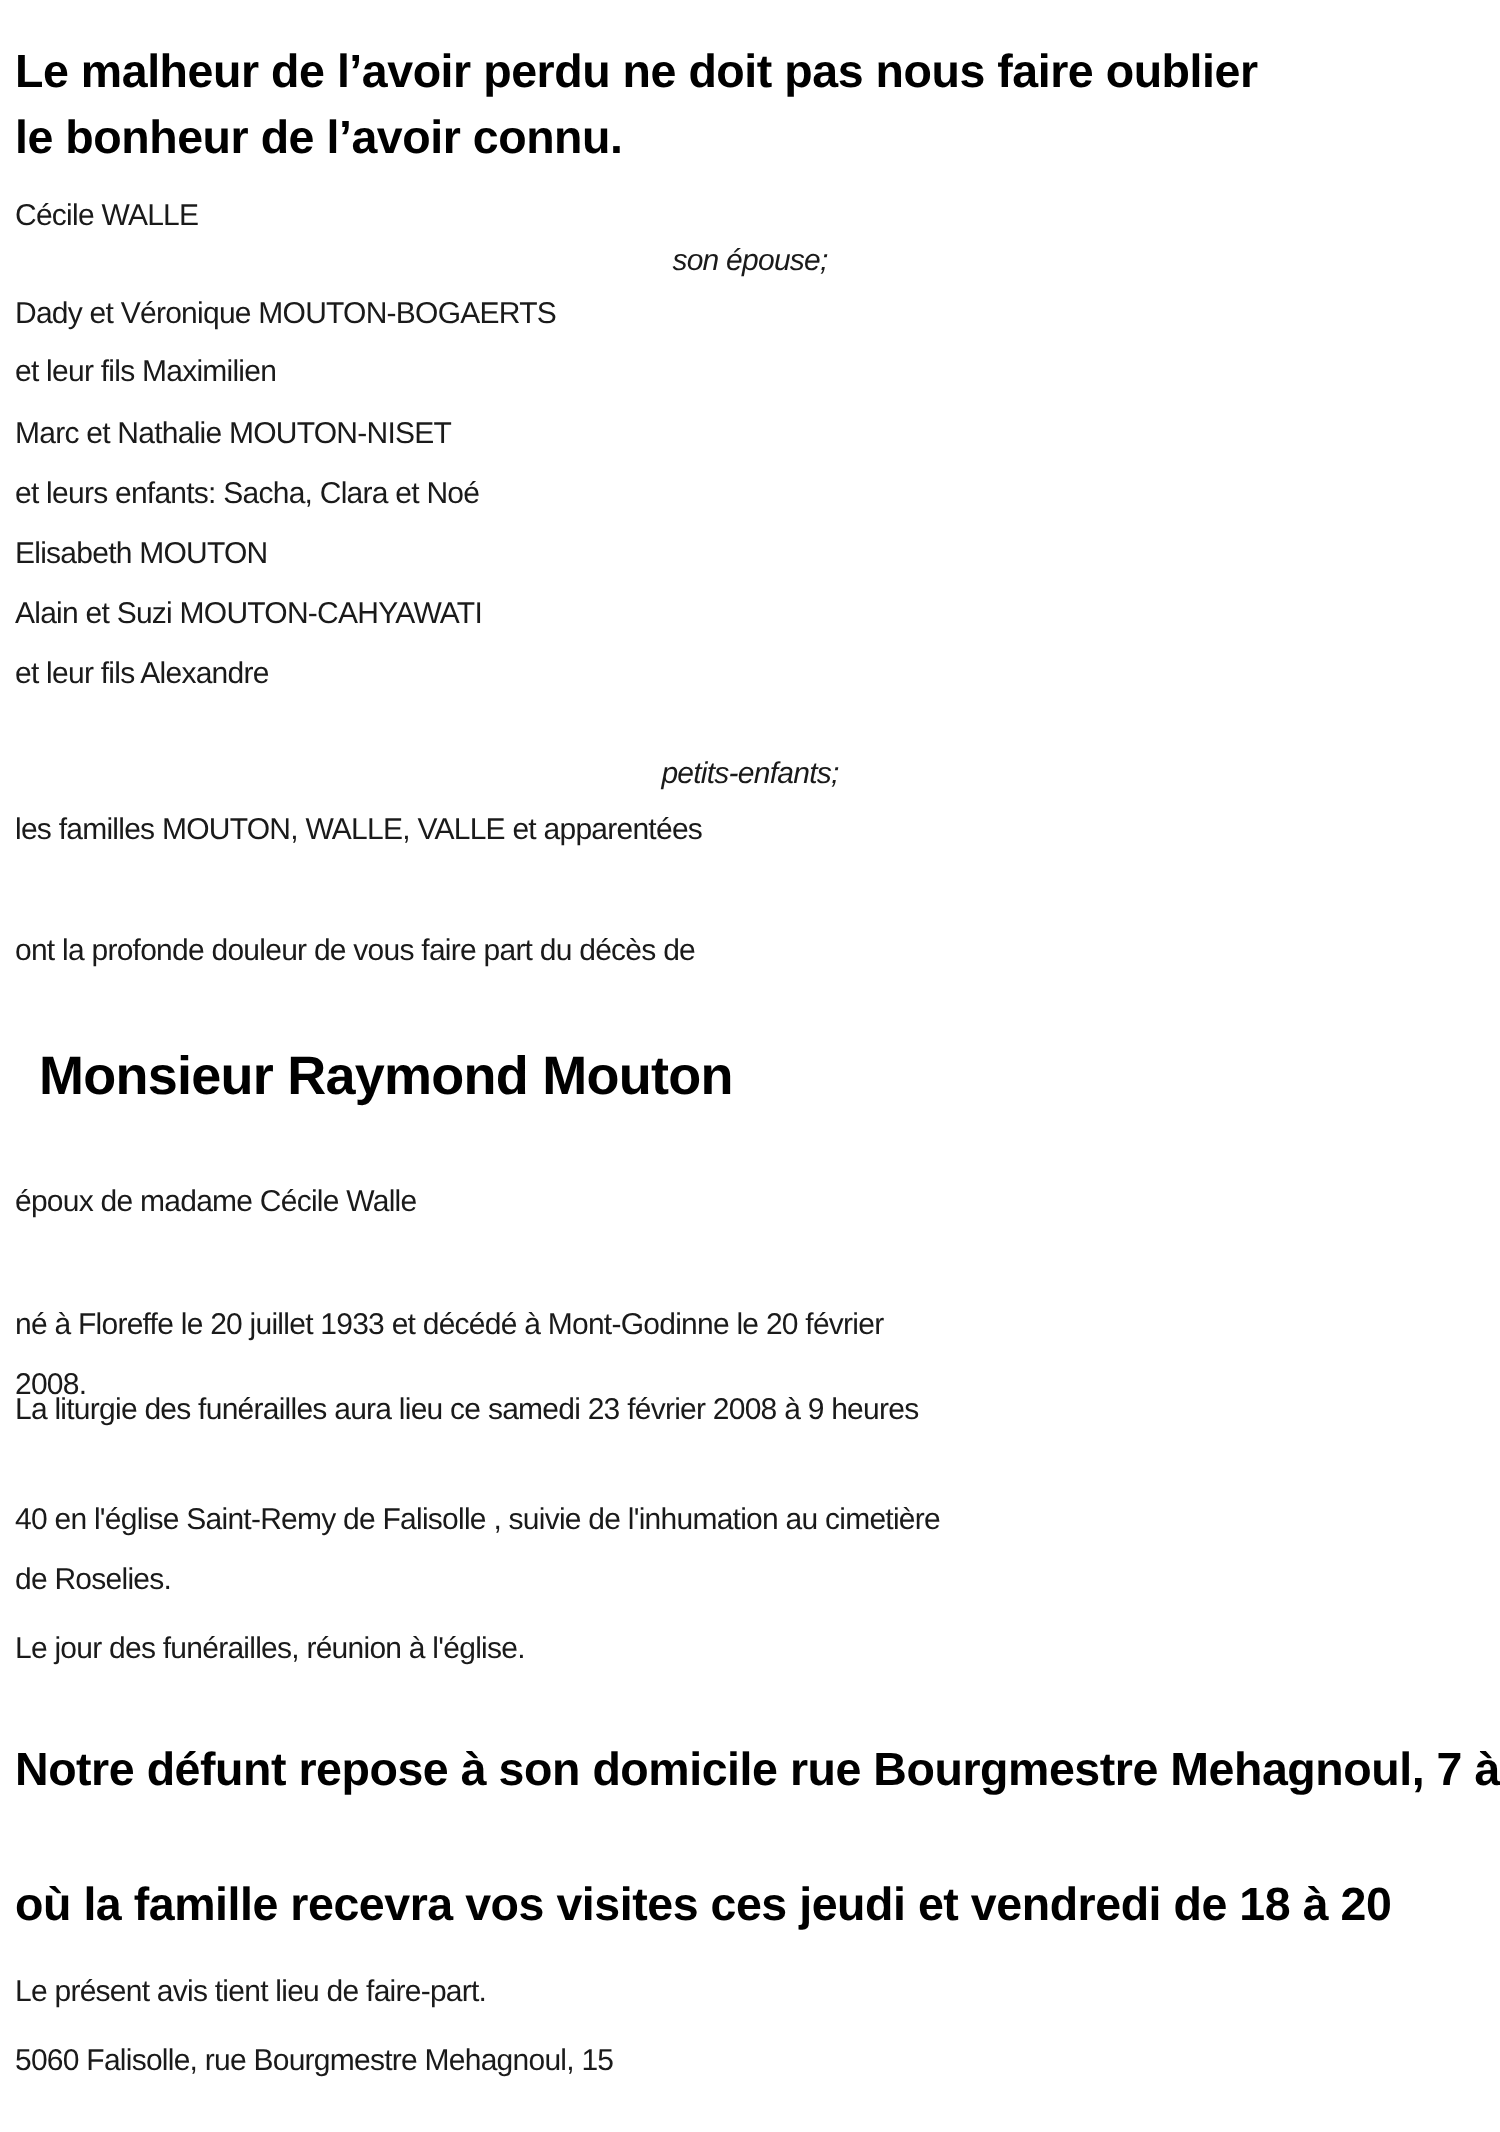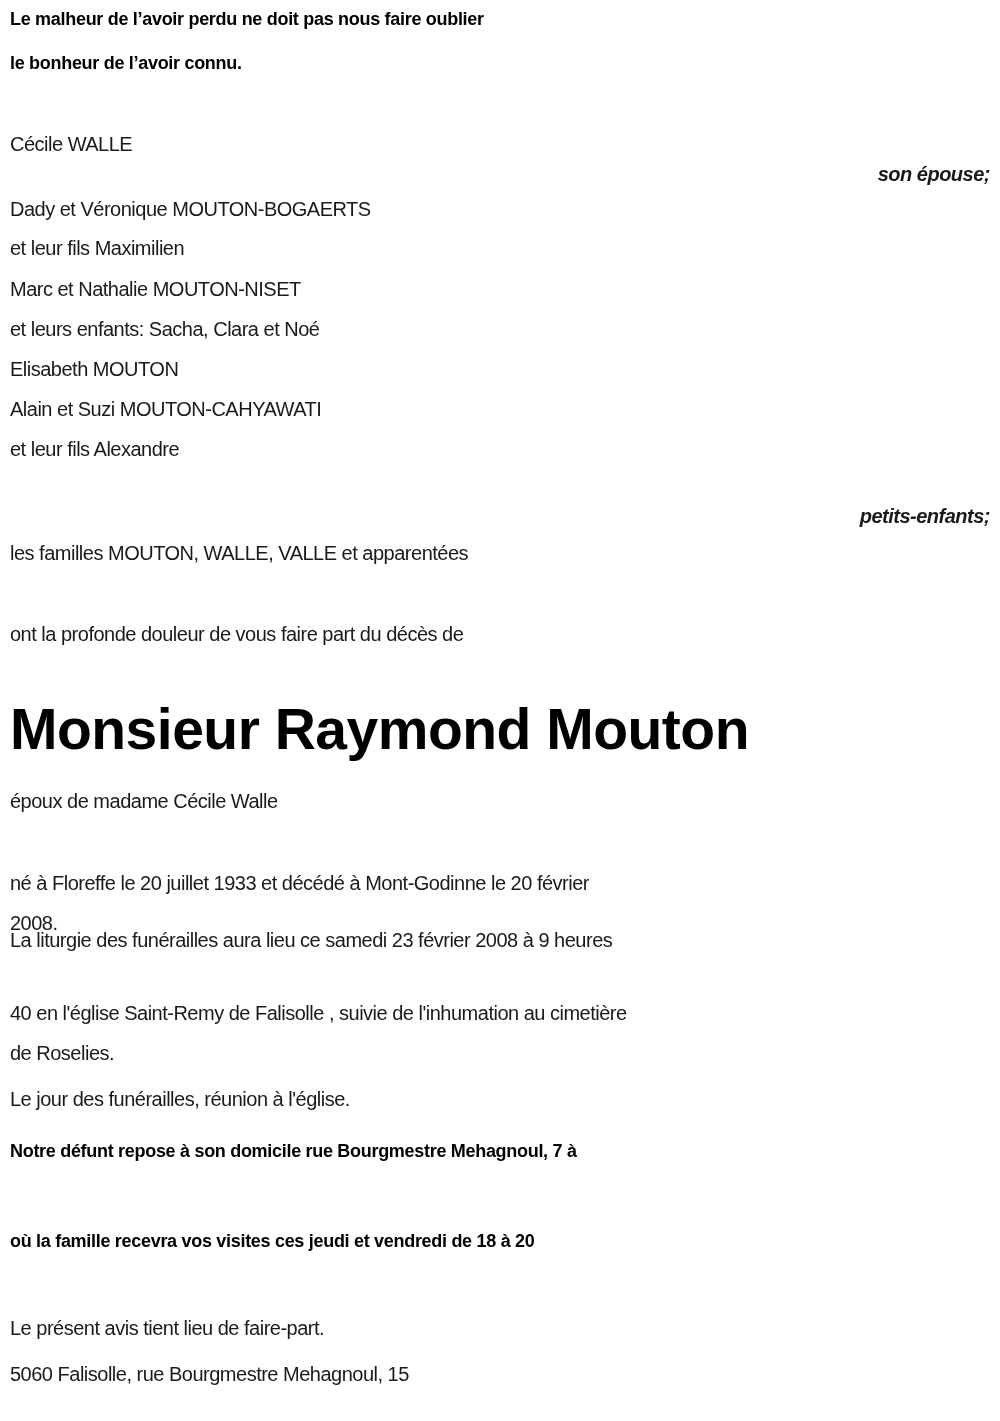--- a/index.html
+++ b/index.html
@@ -20,34 +20,35 @@
     left: 10px;
     right: 10px;
     font-size: 20px;
     line-height: 1.25;
     letter-spacing: -0.5px;
     color: #1a1a1a;
     white-space: nowrap;
   }
   .bold-line {
     font-weight: bold;
-    font-size: 18px;
+    font-size: 31px;
     color: #000000;
     letter-spacing: -0.3px;
+    margin-top: 21px;
   }
   .italic-right {
     font-style: italic;
-    text-align: right;
-    font-weight: bold;
+    text-align: center;
   }
   .heading-line {
     font-weight: bold;
-    font-size: 57px;
+    font-size: 36px;
     color: #000000;
     letter-spacing: -0.5px;
+    margin-left: 16px;
   }
 </style>
 </head>
 <body>
 
 <div class="page">
 
   <div class="line bold-line" style="top:8px">Le malheur de l’avoir perdu ne doit pas nous faire oublier</div>
   <div class="line bold-line" style="top:52px">le bonheur de l’avoir connu.</div>
 

